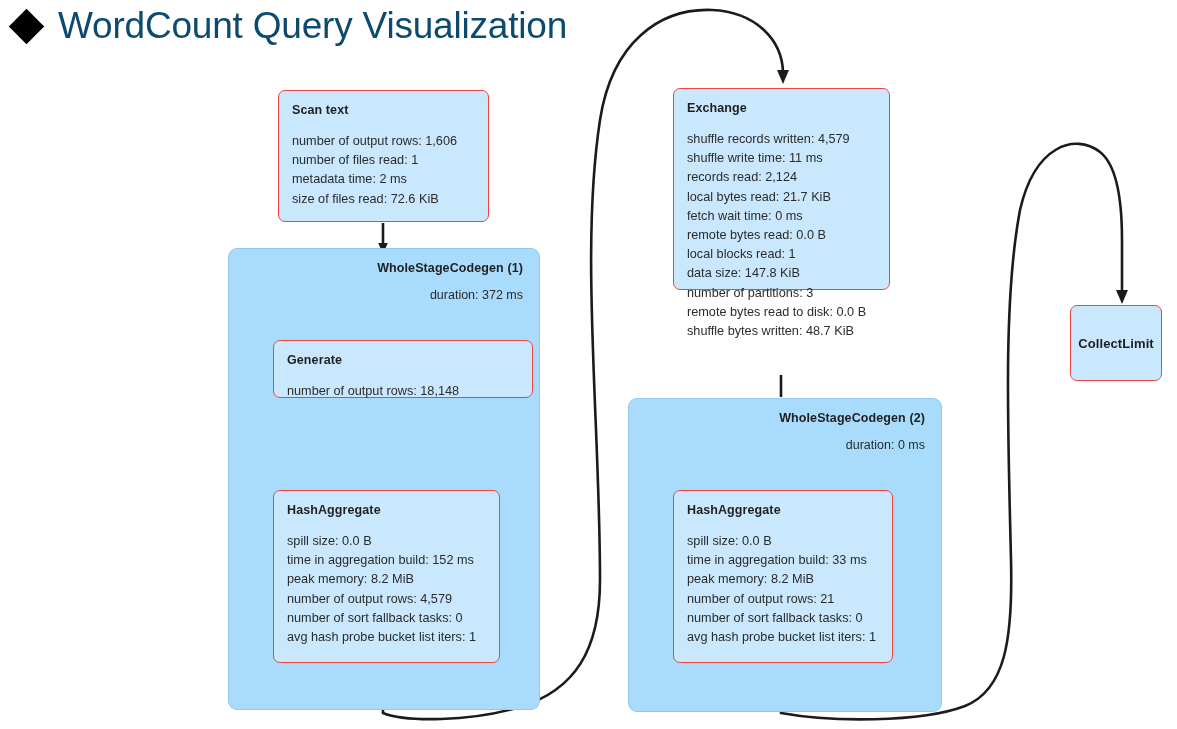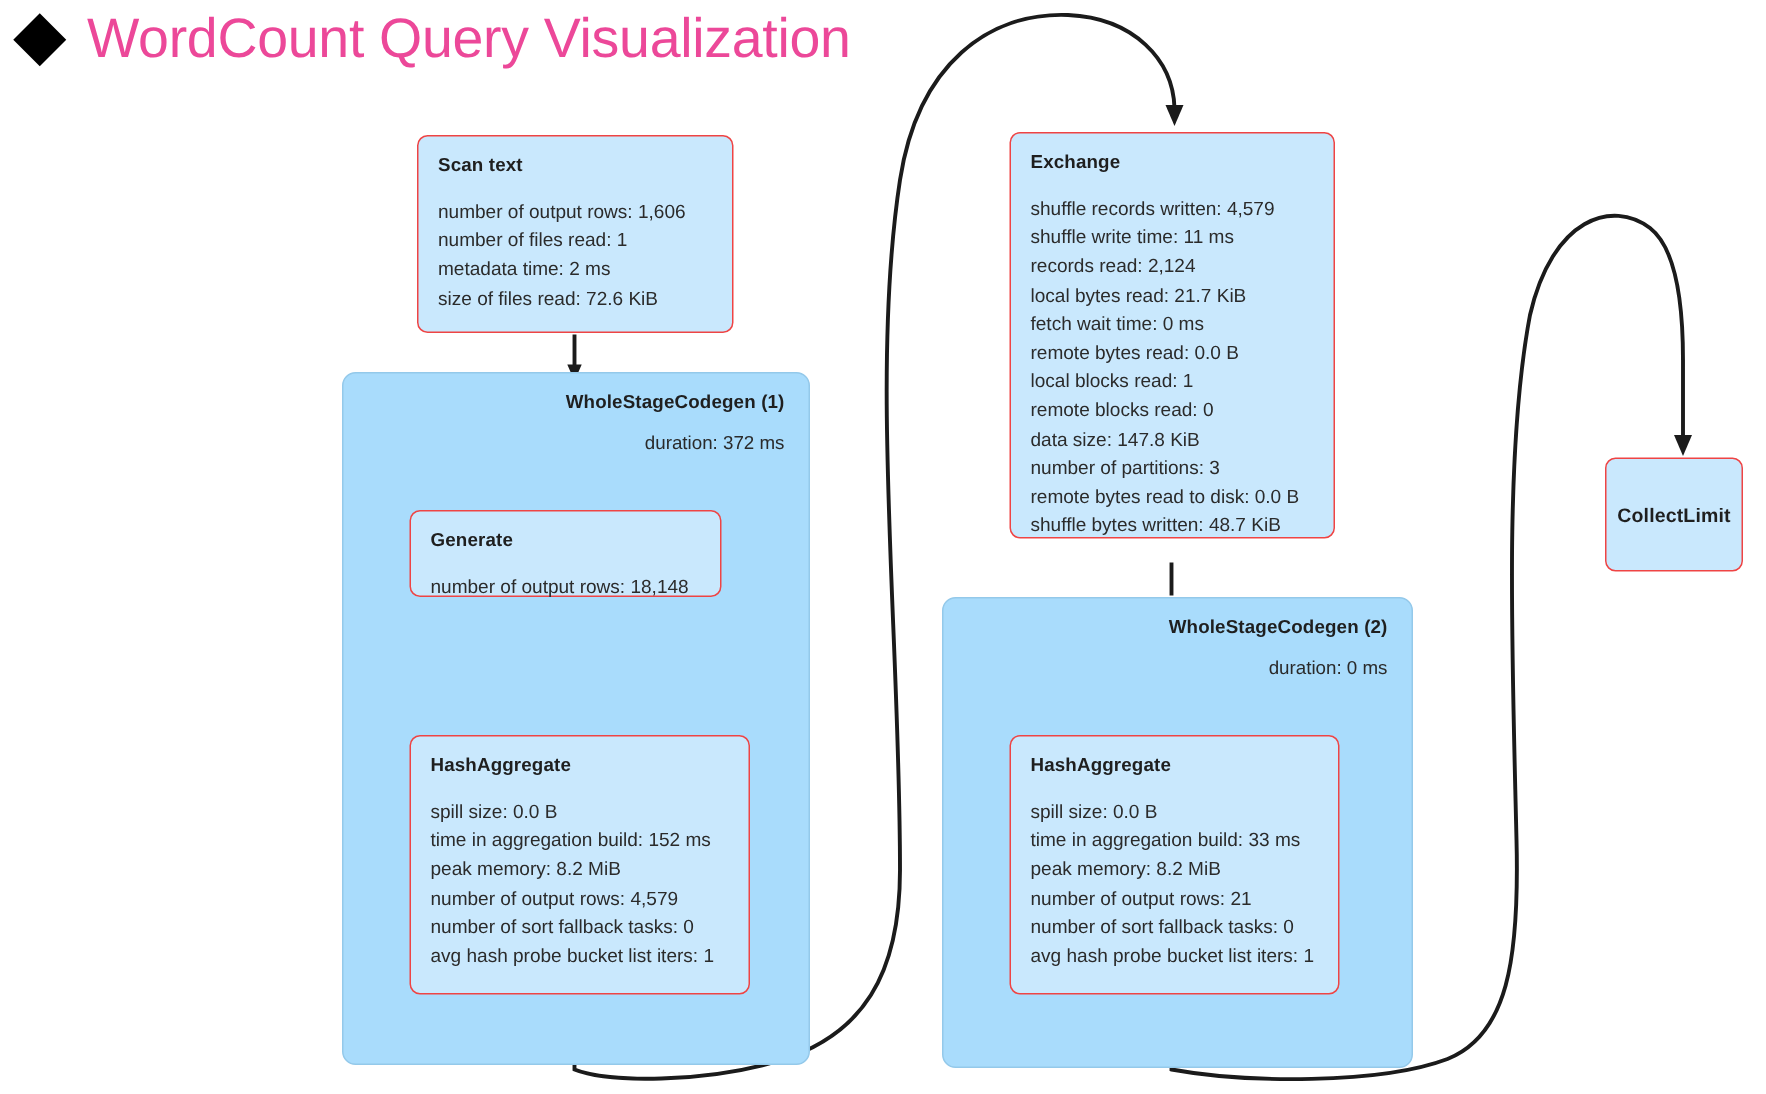--- a/index.html
+++ b/index.html
@@ -40,21 +40,21 @@
   .diamond {
     width: 25px;
     height: 25px;
     background: #000000;
     transform: rotate(45deg);
   }
   .title-text {
     font-size: 37px;
     line-height: 44px;
     font-weight: 400;
-    color: #ec4899;
+    color: #0c4a6e;
     white-space: nowrap;
     letter-spacing: -0.2px;
   }
 
   
   #edges {
     position: absolute;
     left: 0; top: 0;
     width: 1177px;
     height: 729px;
@@ -213,50 +213,49 @@
   <div class="node" style="left:278px; top:90px; width:211px; height:132px;">
     <div class="node-title">Scan text</div>
     <div class="node-metrics">
       <div class="metric">number of output rows: 1,606</div>
       <div class="metric">number of files read: 1</div>
       <div class="metric">metadata time: 2 ms</div>
       <div class="metric">size of files read: 72.6 KiB</div>
     </div>
   </div>
 
-  <div class="node" style="left:273px; top:340px; width:208px; height:58px;">
+  <div class="node" style="left:273px; top:340px; width:260px; height:58px;">
     <div class="node-title">Generate</div>
     <div class="node-metrics">
       <div class="metric">number of output rows: 18,148</div>
     </div>
   </div>
 
   <div class="node" style="left:273px; top:490px; width:227px; height:173px;">
     <div class="node-title">HashAggregate</div>
     <div class="node-metrics">
       <div class="metric">spill size: 0.0 B</div>
       <div class="metric">time in aggregation build: 152 ms</div>
       <div class="metric">peak memory: 8.2 MiB</div>
       <div class="metric">number of output rows: 4,579</div>
       <div class="metric">number of sort fallback tasks: 0</div>
       <div class="metric">avg hash probe bucket list iters: 1</div>
     </div>
   </div>
 
-  <div class="node" style="left:673px; top:88px; width:217px; height:271px;">
+  <div class="node" style="left:673px; top:88px; width:217px; height:202px;">
     <div class="node-title">Exchange</div>
     <div class="node-metrics">
       <div class="metric">shuffle records written: 4,579</div>
       <div class="metric">shuffle write time: 11 ms</div>
       <div class="metric">records read: 2,124</div>
       <div class="metric">local bytes read: 21.7 KiB</div>
       <div class="metric">fetch wait time: 0 ms</div>
       <div class="metric">remote bytes read: 0.0 B</div>
       <div class="metric">local blocks read: 1</div>
-      <div class="metric">remote blocks read: 0</div>
       <div class="metric">data size: 147.8 KiB</div>
       <div class="metric">number of partitions: 3</div>
       <div class="metric">remote bytes read to disk: 0.0 B</div>
       <div class="metric">shuffle bytes written: 48.7 KiB</div>
     </div>
   </div>
 
   <div class="node" style="left:673px; top:490px; width:220px; height:173px;">
     <div class="node-title">HashAggregate</div>
     <div class="node-metrics">

